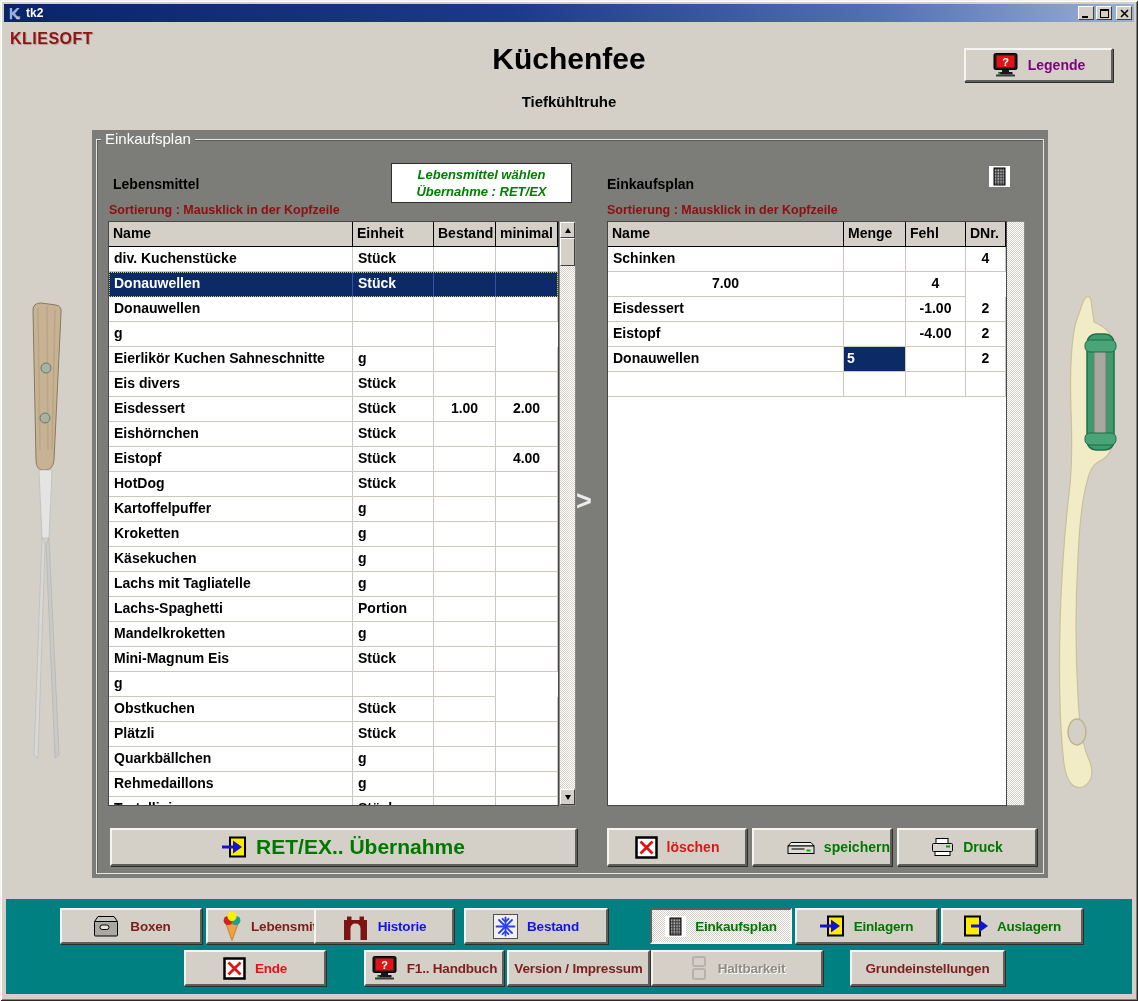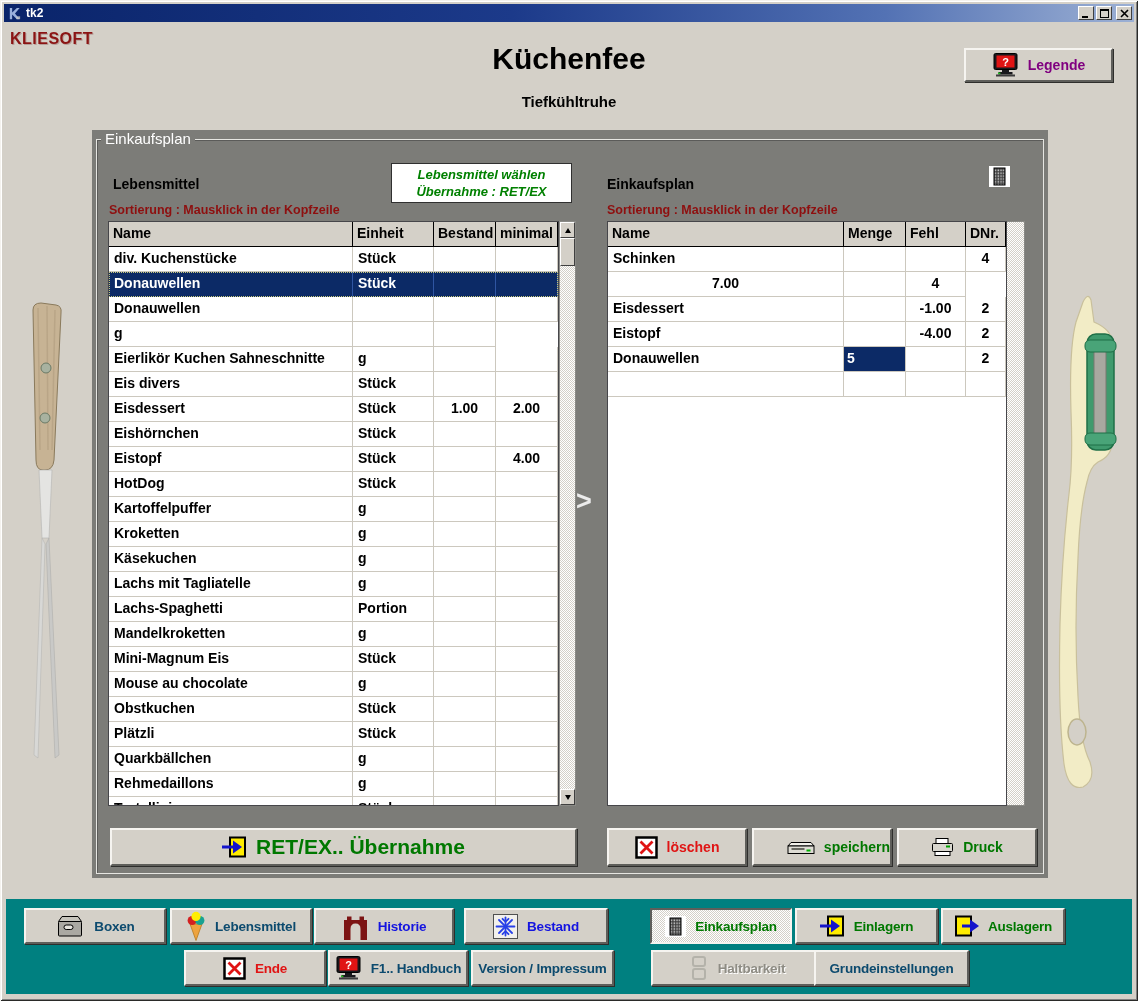--- a/index.html
+++ b/index.html
@@ -81,21 +81,21 @@
   .pbtn .lbl{white-space:nowrap;}
   .uebernahme{left:18px;width:467px;color:#007800;font-size:21px;}
   .loeschen{left:515px;width:140px;color:#e01414;font-size:14px;}
   .speichern{left:660px;width:140px;color:#007800;font-size:14px;justify-content:flex-end;}
   .druck{left:805px;width:140px;color:#007800;font-size:14px;}
   
   .toolbar{position:absolute;left:6px;top:899px;width:1126px;height:95px;background:#008080;}
   .tbtn{position:absolute;height:36px;}
   .tbtn .lbl{white-space:nowrap;letter-spacing:-.2px;}
   .tbtn.pressed{border-color:#5e5e5a #f6f4f0 #f6f4f0 #5e5e5a;box-shadow:none;}
-  .c-black{color:#0c4a6e;}.c-blue{color:#1414e0;}.c-green{color:#007800;}
+  .c-black{color:#7f1d1d;margin-left:36px;}.c-blue{color:#1414e0;}.c-green{color:#007800;}
   .c-red{color:#e01414;}
   .c-gray{color:#8e8c84;text-shadow:1px 1px 0 #fff;}
   
   .photo{position:absolute;}
   .fork{left:14px;top:300px;}
   .peeler{left:1050px;top:290px;}
 </style>
 </head>
 <body>
 
@@ -296,21 +296,20 @@
             <div class="c num"></div>
             <div class="c num"></div>
           </div>
           <div class="grow lcols">
             <div class="c ">Mini-Magnum Eis</div>
             <div class="c ">Stück</div>
             <div class="c num"></div>
             <div class="c num"></div>
           </div>
           <div class="grow lcols">
-            <div class="c ">Mouse au chocolate</div>
             <div class="c ">g</div>
             <div class="c num"></div>
             <div class="c num"></div>
           </div>
           <div class="grow lcols">
             <div class="c ">Obstkuchen</div>
             <div class="c ">Stück</div>
             <div class="c num"></div>
             <div class="c num"></div>
           </div>
@@ -508,21 +507,21 @@
       <div class="btn3d tbtn c-green" style="left: 789px; width: 143px; top: 9px;">
         <span class="icon">
           <svg width="25" height="22" viewBox="0 0 25 22">
             <rect x="8" y="1.5" width="15" height="19" fill="#ffec00" stroke="#000" stroke-width="2"></rect>
             <rect x="0" y="9.5" width="12" height="3" fill="#1414cc"></rect>
             <polygon points="11,4.5 20,11 11,17.5" fill="#1414cc"></polygon>
           </svg>
         </span>
         <span class="lbl">Einlagern</span>
       </div>
-      <div class="btn3d tbtn c-green" style="left: 935px; width: 124px; top: 9px;">
+      <div class="btn3d tbtn c-green" style="left: 935px; width: 142px; top: 9px;">
         <span class="icon">
           <svg width="25" height="22" viewBox="0 0 25 22">
             <rect x="2" y="1.5" width="15" height="19" fill="#ffec00" stroke="#000" stroke-width="2"></rect>
             <rect x="8" y="9.5" width="10" height="3" fill="#1414cc"></rect>
             <polygon points="16,4.5 25,11 16,17.5" fill="#1414cc"></polygon>
           </svg>
         </span>
         <span class="lbl">Auslagern</span>
       </div>
       <div class="btn3d tbtn c-red" style="left: 178px; width: 142px; top: 51px;">

